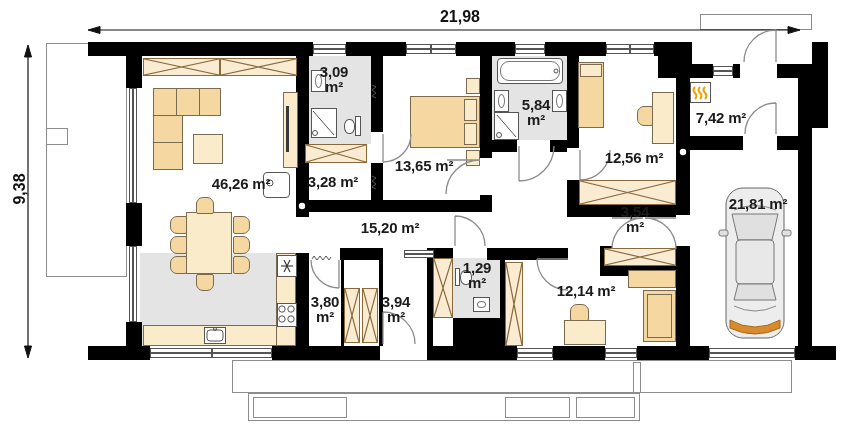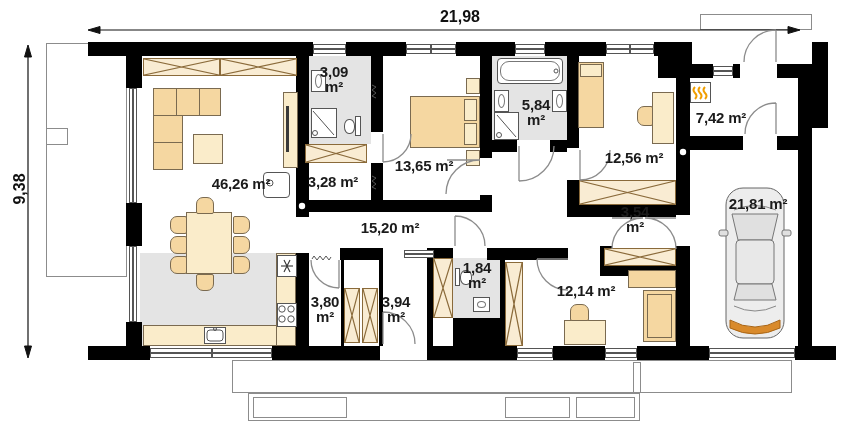--- a/index.html
+++ b/index.html
@@ -311,21 +311,21 @@
   </div>
   <div class="lbl" style="left:598px;top:150px;width:72px;">12,56 m²</div>
   <div class="lbl" style="left:690px;top:110px;width:62px;">7,42 m²</div>
   <div class="lbl" style="left:722px;top:164px;width:72px;margin-top:32px;">21,81 m²</div>
   <div class="lbl" style="left:352px;top:220px;width:76px;">15,20 m²</div>
   <div class="lbl" style="left:612px;top:204px;width:46px;">
     <span>3,54</span>
     <span>m²</span>
   </div>
   <div class="lbl" style="left:456px;top:260px;width:42px;">
-    <span>1,84</span>
+    <span>1,29</span>
     <span>m²</span>
   </div>
   <div class="lbl" style="left:303px;top:294px;width:44px;">
     <span>3,80</span>
     <span>m²</span>
   </div>
   <div class="lbl" style="left:372px;top:294px;width:48px;">
     <span>3,94</span>
     <span>m²</span>
   </div>

